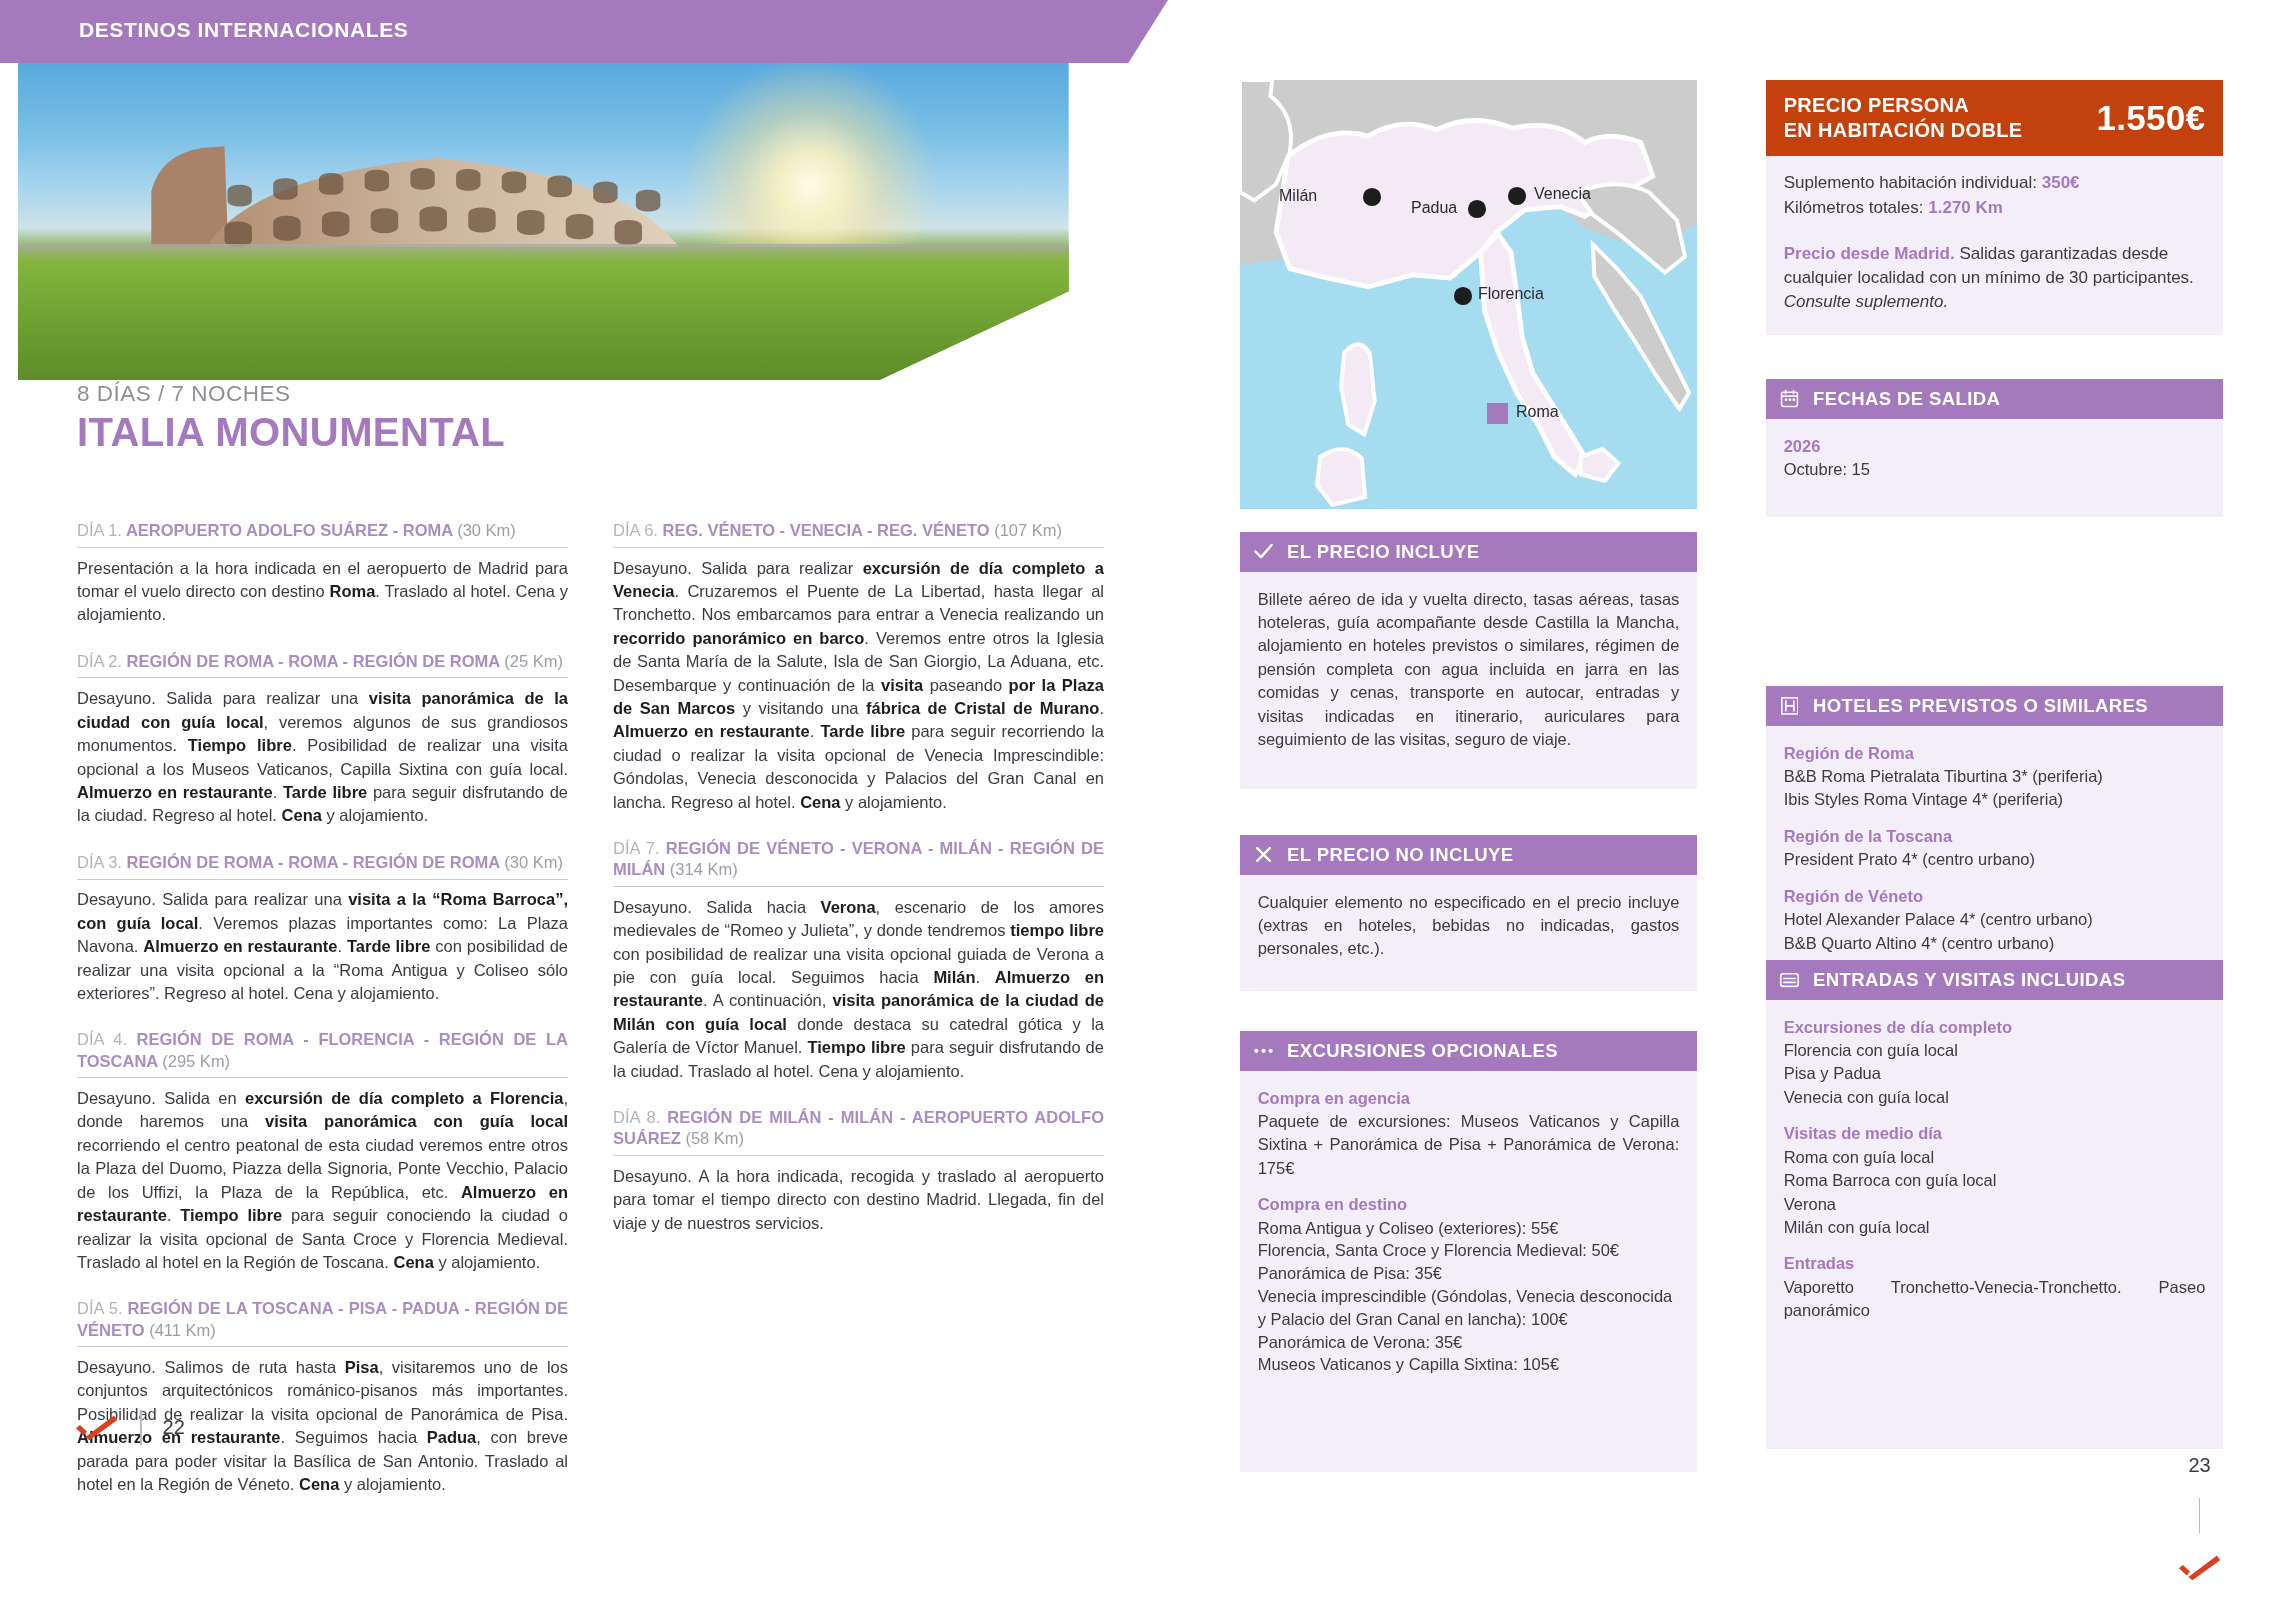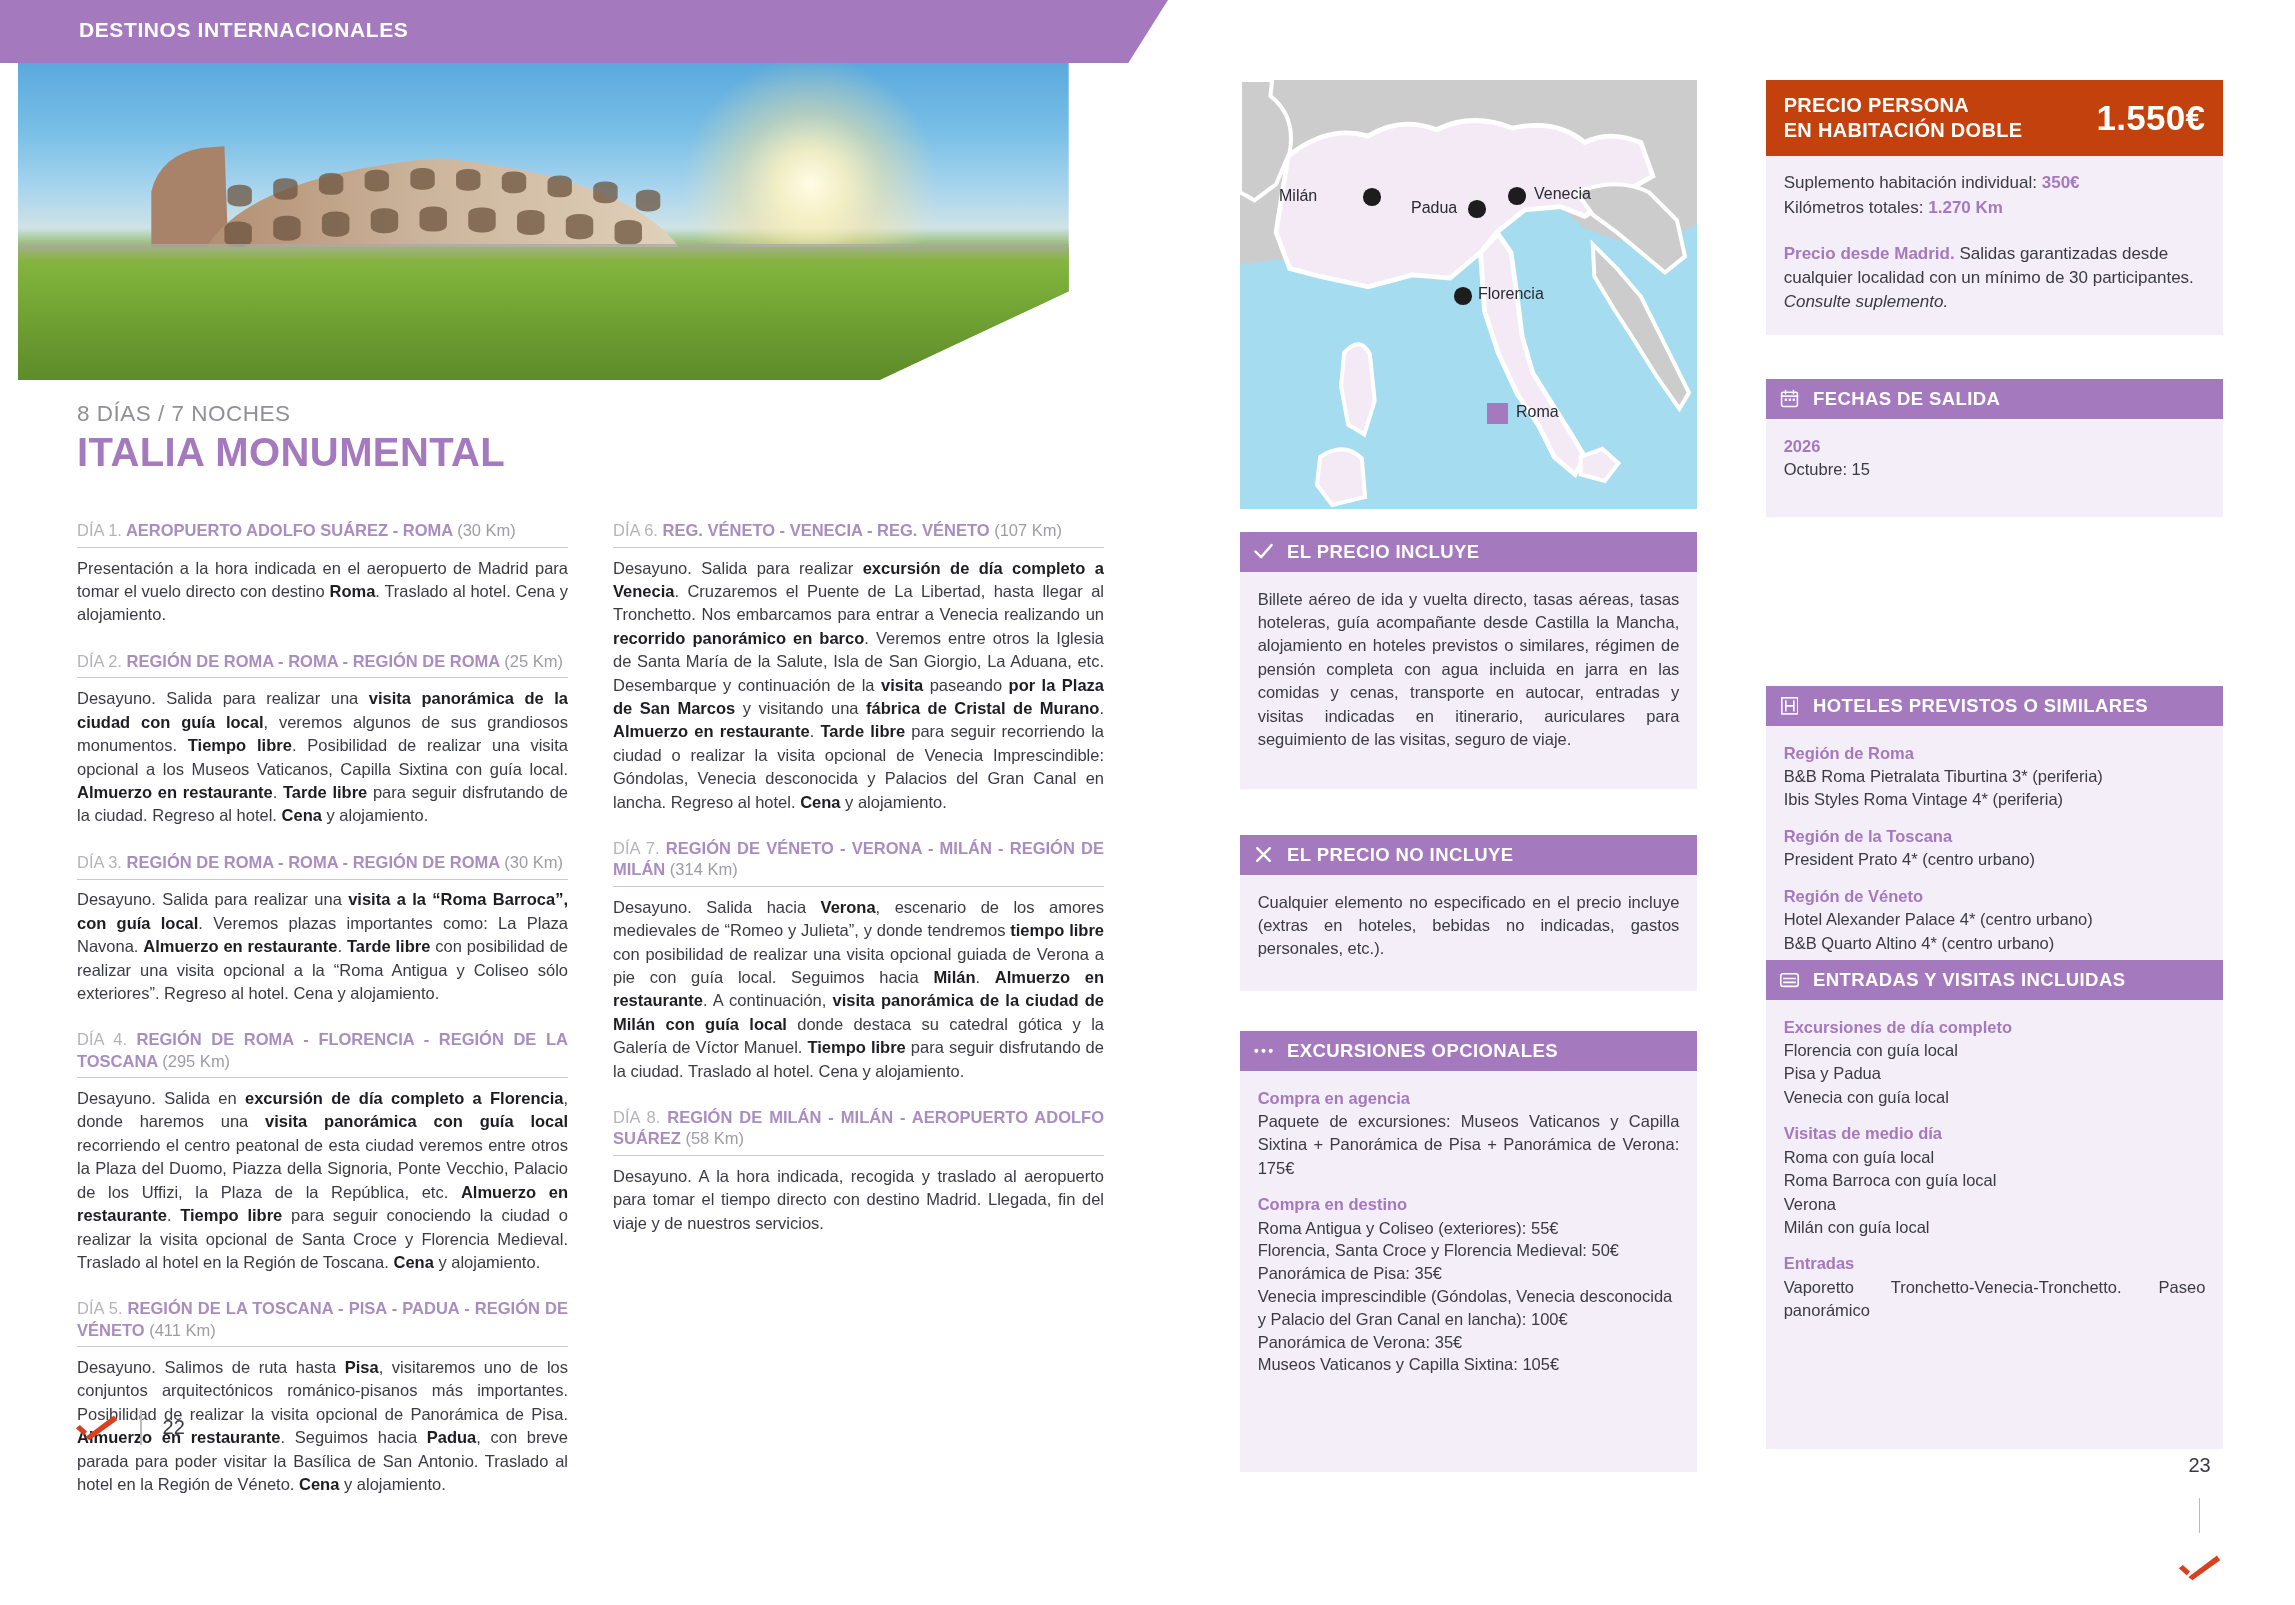--- a/index.html
+++ b/index.html
@@ -52,21 +52,21 @@
   }
   .hero-ground {
     position: absolute; left: 0; bottom: 0; width: 100%; height: 42%;
     background: linear-gradient(to bottom, #8ab944 0%, #79ad38 30%, #69992f 70%, #5e8c2a 100%);
   }
   .hero-ground::after {
     content: ""; position: absolute; left: 0; top: -3.2px; width: 100%; height: 17.7px;
     background: linear-gradient(to bottom, rgba(170,170,160,.85), rgba(140,140,130,0));
   }
 
-  .title-block { position: absolute; left: 77px; top: 401px; width: 562px; }
+  .title-block { position: absolute; left: 77px; top: 381px; width: 562px; }
   .sub-days {
     color: #8f8f96; font-size: 22.5px; letter-spacing: 0.5px; font-weight: normal;
   }
   .main-title {
     color: #a479bd; font-size: 40px; font-weight: bold;
     letter-spacing: 0.4px; margin-top: 3.2px;
   }
 
   .cols {
     position: absolute; left: 77px; top: 520px;

